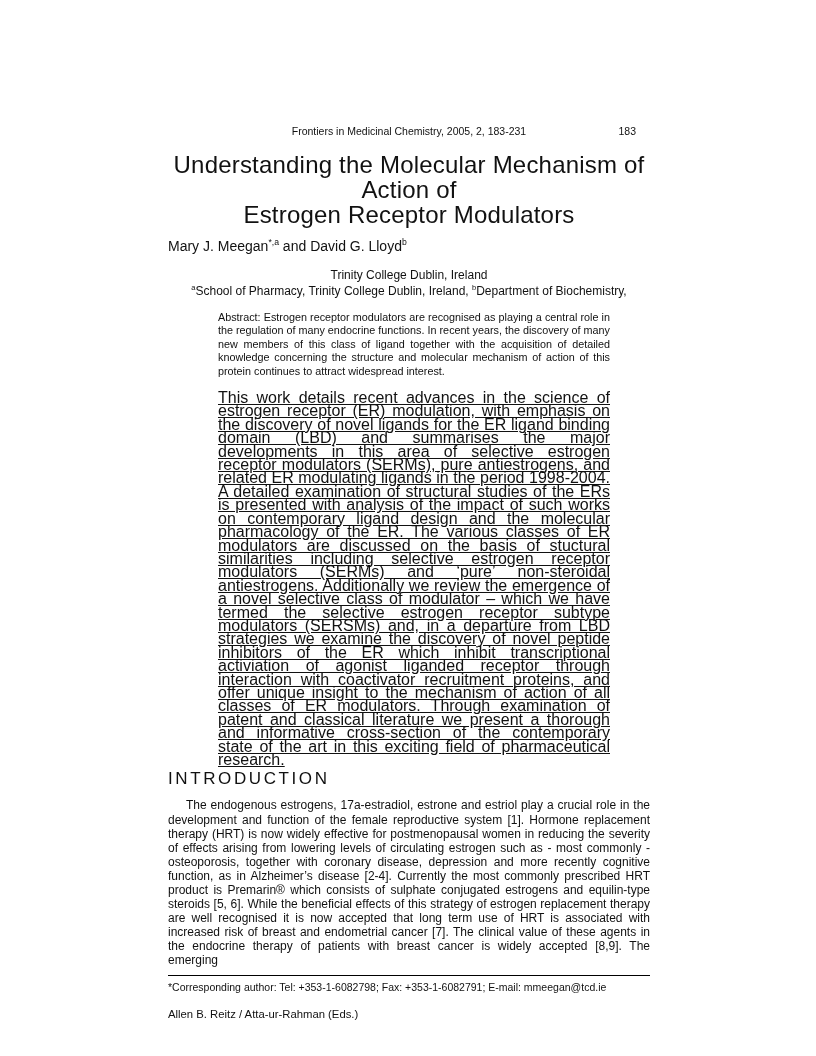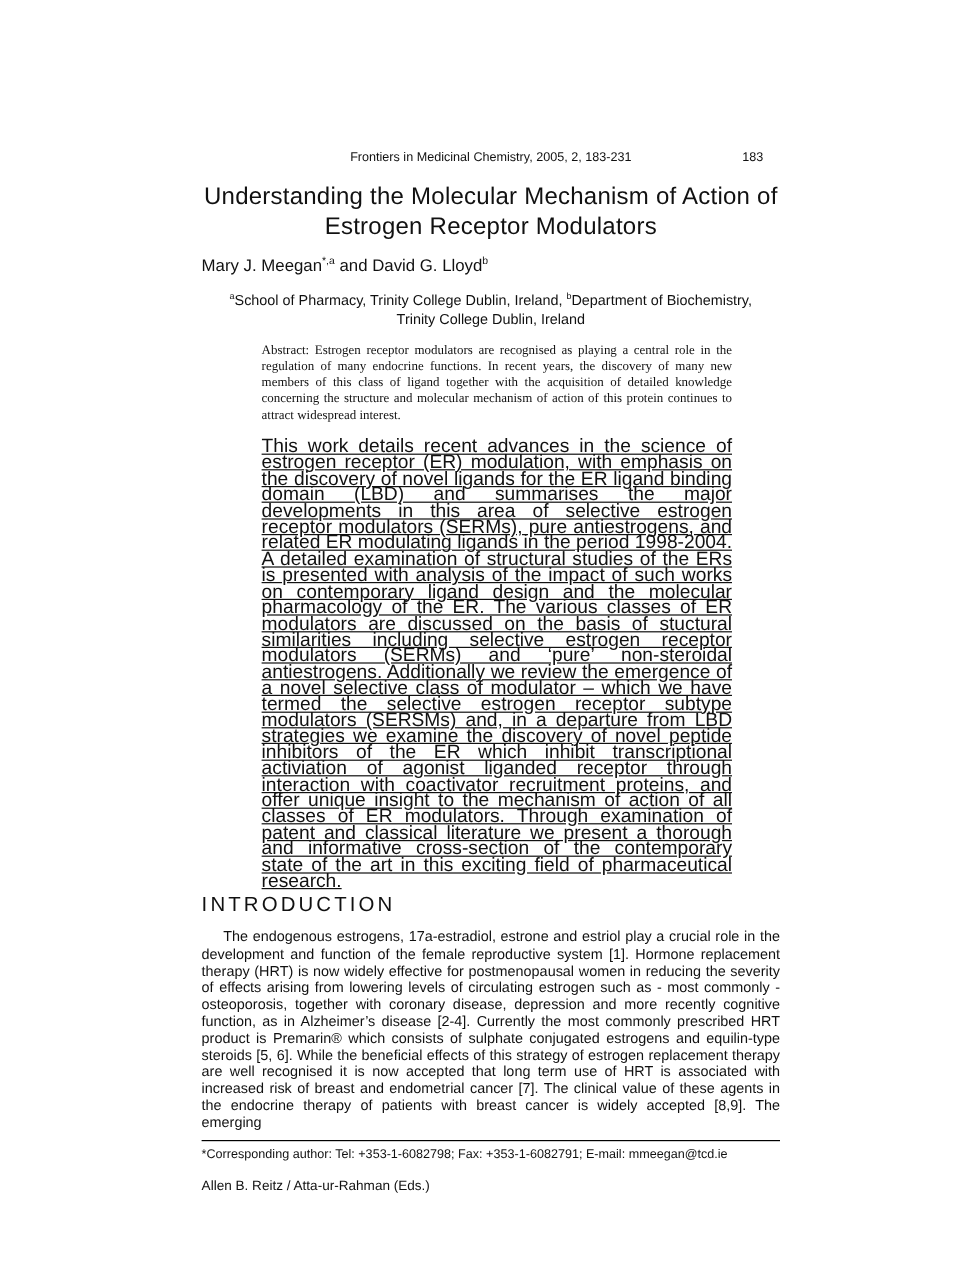--- a/index.html
+++ b/index.html
@@ -31,21 +31,21 @@
     text-align: center;
   }
   .running-head .page-num {
     position: absolute;
     right: 14px;
     top: 0;
   }
   .article-title {
     margin-top: 13px;
     text-align: center;
-    font-size: 20px;
+    font-size: 24px;
     line-height: 25px;
     font-weight: 400;
     letter-spacing: 0.2px;
   }
   .authors-line {
     margin-top: 11px;
     font-size: 14px;
     line-height: 17px;
   }
   sup { font-size: 0.62em; vertical-align: super; line-height: 0; }
@@ -57,21 +57,20 @@
   }
   .abstract-block {
     margin-left: 50px;
     width: 392px;
   }
   .abstract-p1 {
     margin-top: 12px;
     font-size: 10.8px;
     line-height: 13.4px;
     text-align: justify;
-    font-family: Liberation Serif, serif;
   }
   .abstract-p2 {
     margin-top: 13px;
     font-size: 16px;
     line-height: 13.4px;
     text-align: justify;
     text-decoration: underline;
   }
   .section-heading {
     margin-top: 3px;
@@ -112,22 +111,22 @@
     <div class="running-head">
       <span class="journal-ref">Frontiers in Medicinal Chemistry, 2005, 2, 183-231</span>
       <span class="page-num">183</span>
     </div>
 
     <h1 class="article-title"><span>Understanding the Molecular Mechanism of Action of</span><br><span>Estrogen Receptor Modulators</span></h1>
 
     <div class="authors-line"><span>Mary J. Meegan</span><sup>*,a</sup><span> and </span><span>David G. Lloyd</span><sup>b</sup></div>
 
     <div class="affiliation">
+      <div>Trinity College Dublin, Ireland</div>
       <div><sup>a</sup><span>School of Pharmacy, Trinity College Dublin, Ireland, </span><sup>b</sup><span>Department of Biochemistry,</span></div>
-      <div>Trinity College Dublin, Ireland</div>
     </div>
 
     <div class="abstract-block">
       <p class="abstract-p1"><span>Abstract:</span><span> Estrogen receptor modulators are recognised as playing a central role in the regulation of many endocrine functions. In recent years, the discovery of many new members of this class of ligand together with the acquisition of detailed knowledge concerning the structure and molecular mechanism of action of this protein continues to attract widespread interest.</span></p>
       <p class="abstract-p2">This work details recent advances in the science of estrogen receptor (ER) modulation, with emphasis on the discovery of novel ligands for the ER ligand binding domain (LBD) and summarises the major developments in this area of selective estrogen receptor modulators (SERMs), pure antiestrogens, and related ER modulating ligands in the period 1998-2004. A detailed examination of structural studies of the ERs is presented with analysis of the impact of such works on contemporary ligand design and the molecular pharmacology of the ER. The various classes of ER modulators are discussed on the basis of stuctural similarities including selective estrogen receptor modulators (SERMs) and ‘pure’ non-steroidal antiestrogens. Additionally we review the emergence of a novel selective class of modulator – which we have termed the selective estrogen receptor subtype modulators (SERSMs) and, in a departure from LBD strategies we examine the discovery of novel peptide inhibitors of the ER which inhibit transcriptional activiation of agonist liganded receptor through interaction with coactivator recruitment proteins, and offer unique insight to the mechanism of action of all classes of ER modulators. Through examination of patent and classical literature we present a thorough and informative cross-section of the contemporary state of the art in this exciting field of pharmaceutical research.</p>
     </div>
 
     <h2 class="section-heading">INTRODUCTION</h2>
 
     <p class="intro-paragraph">The endogenous estrogens, 17a-estradiol, estrone and estriol play a crucial role in the development and function of the female reproductive system [1]. Hormone replacement therapy (HRT) is now widely effective for postmenopausal women in reducing the severity of effects arising from lowering levels of circulating estrogen such as - most commonly - osteoporosis, together with coronary disease, depression and more recently cognitive function, as in Alzheimer’s disease [2-4]. Currently the most commonly prescribed HRT product is Premarin® which consists of sulphate conjugated estrogens and equilin-type steroids [5, 6]. While the beneficial effects of this strategy of estrogen replacement therapy are well recognised it is now accepted that long term use of HRT is associated with increased risk of breast and endometrial cancer [7]. The clinical value of these agents in the endocrine therapy of patients with breast cancer is widely accepted [8,9]. The emerging</p>

